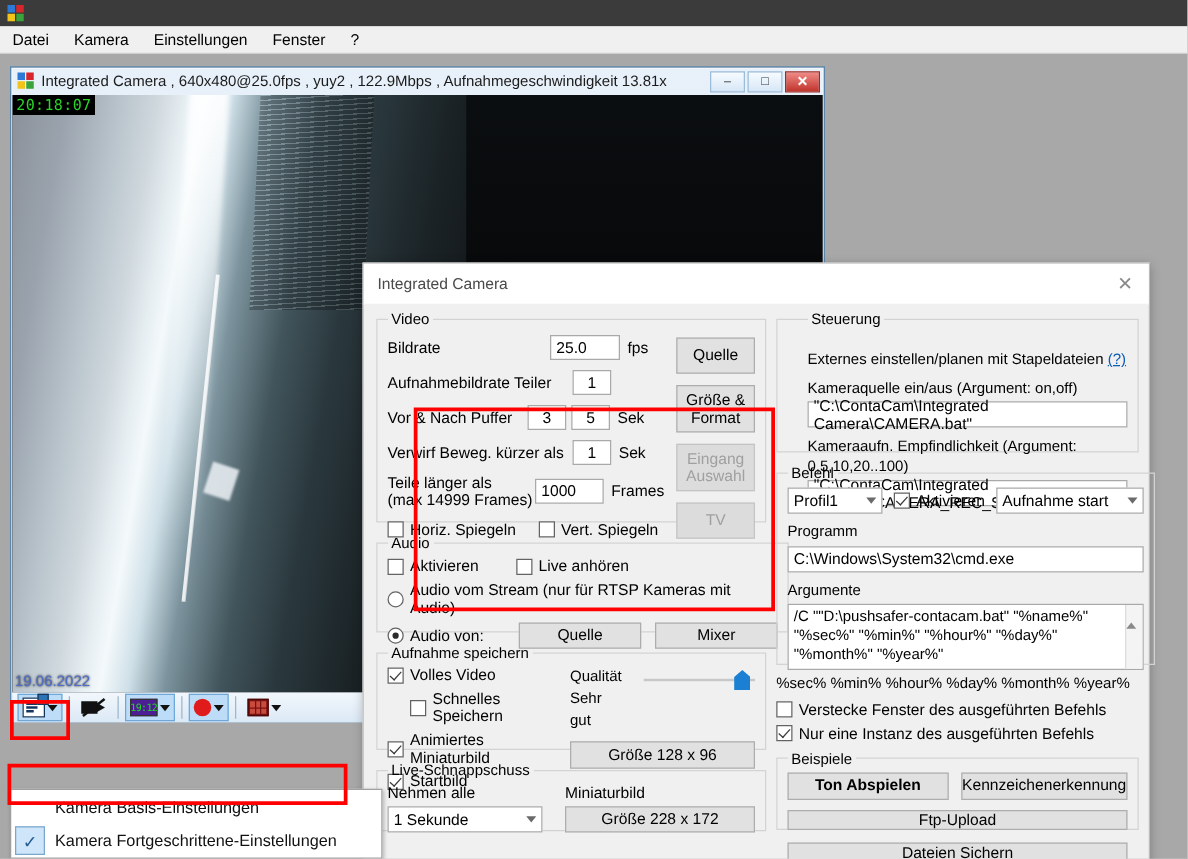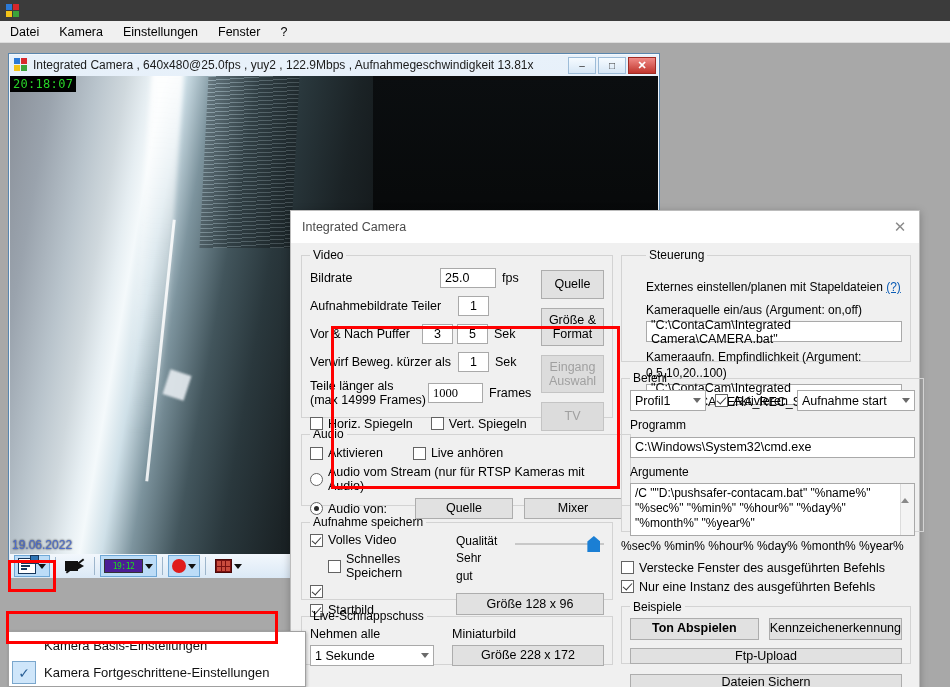--- a/index.html
+++ b/index.html
@@ -161,21 +161,21 @@
     background: #2e74b5; border: 1.5px solid #14365c;
   }
   .ic-cam {
     width: 20px; height: 14px; position: relative;
   }
   .ic-cam .body { position:absolute; left:0; top:2px; width:13px; height:10px; background:#111; }
   .ic-cam .lens { position:absolute; left:12px; top:3px; width:0;height:0;
      border-top:4px solid transparent;border-bottom:4px solid transparent;border-left:7px solid #111; }
   .ic-cam .slash { position:absolute; left:-1px; top:6px; width:22px; height:2px; background:#111; transform:rotate(-38deg); }
   .ic-clock {
-    width: 39px; height: 14px; background: #4c1d95; border: 1px solid #333;
+    width: 22px; height: 14px; background: #4c1d95; border: 1px solid #333;
     color: #19e019; font-family: "DejaVu Sans Mono", monospace; font-size: 8px;
     display: flex; align-items: center; justify-content: center; letter-spacing: -0.5px;
   }
   .ic-rec { width: 14px; height: 14px; border-radius: 50%; background: #e01b1b; }
   .ic-grid {
     width: 17px; height: 14px; background: #7a1111; border: 1.5px solid #4a0808;
     display: grid; grid-template-columns: 1fr 1fr 1fr; grid-template-rows: 1fr 1fr;
     gap: 1px; padding: 1px;
   }
   .ic-grid span { background: #c94b3d; }
@@ -425,21 +425,21 @@
               <div class="row" style="margin-top:8px;">
                 <span class="lbl" style="width:148px;">Verwirf Beweg. kürzer als</span>
                 <span class="tbox" style="width:31px;justify-content:center;">1</span>
                 <span class="lbl" style="margin-left:6px;">Sek</span>
               </div>
               <div class="row" style="margin-top:7px;align-items:center;">
                 <span class="lbl" style="width:118px;line-height:1.15;">
                   <span>Teile länger als</span><br>
                   <span>(max 14999 Frames)</span>
                 </span>
-                <span class="tbox" style="width:55px;font-family:Liberation Serif, serif;">1000</span>
+                <span class="tbox" style="width:55px;">1000</span>
                 <span class="lbl" style="margin-left:6px;">Frames</span>
               </div>
               <div class="row" style="margin-top:9px;">
                 <span class="cb">
                   <span class="box"></span>
                   <span>Horiz. Spiegeln</span>
                 </span>
                 <span class="cb" style="margin-left:18px;">
                   <span class="box"></span>
                   <span>Vert. Spiegeln</span>
@@ -500,20 +500,21 @@
               </div>
               <div class="row" style="margin-top:5px;margin-left:18px;">
                 <span class="cb">
                   <span class="box"></span>
                   <span>Schnelles Speichern</span>
                 </span>
               </div>
               <div class="row" style="margin-top:5px;">
                 <span class="cb">
                   <span class="box on"></span>
+                  <span>Animiertes Miniaturbild</span>
                 </span>
               </div>
               <div class="row" style="margin-top:5px;">
                 <span class="cb">
                   <span class="box on"></span>
                   <span>Startbild</span>
                 </span>
               </div>
             </div>
             <div style="position:absolute;left:154px;top:4px;right:8px;">

